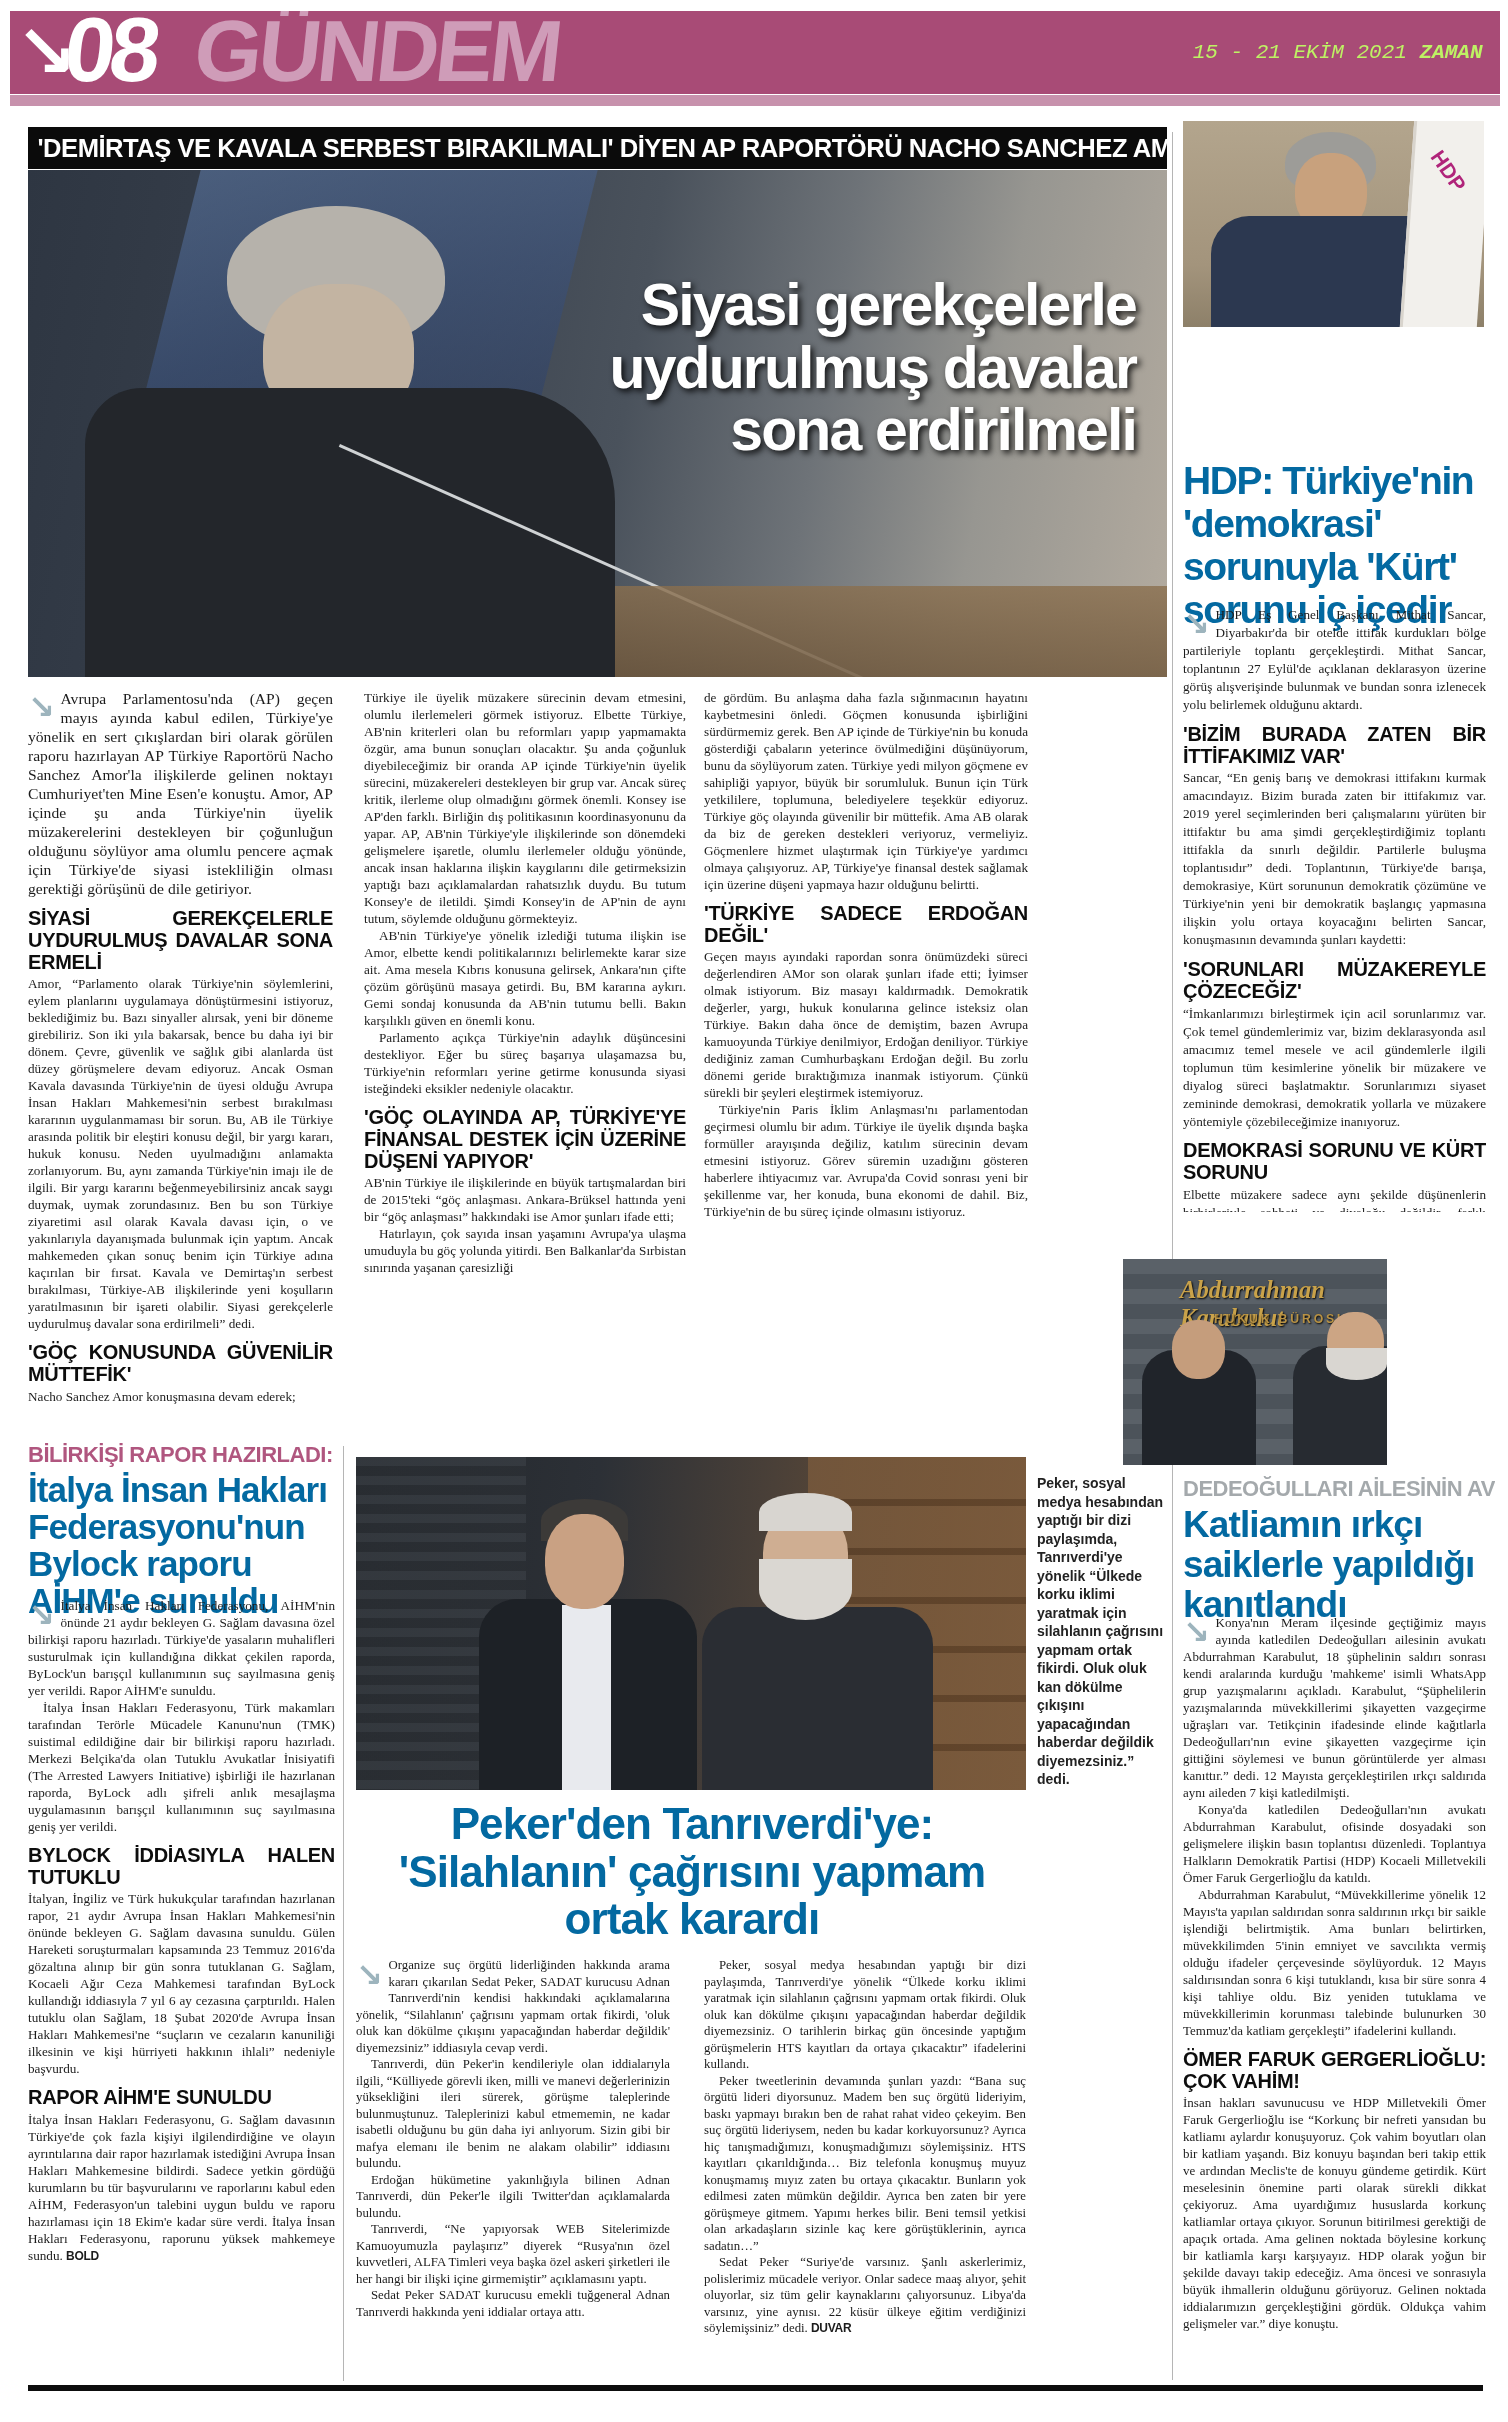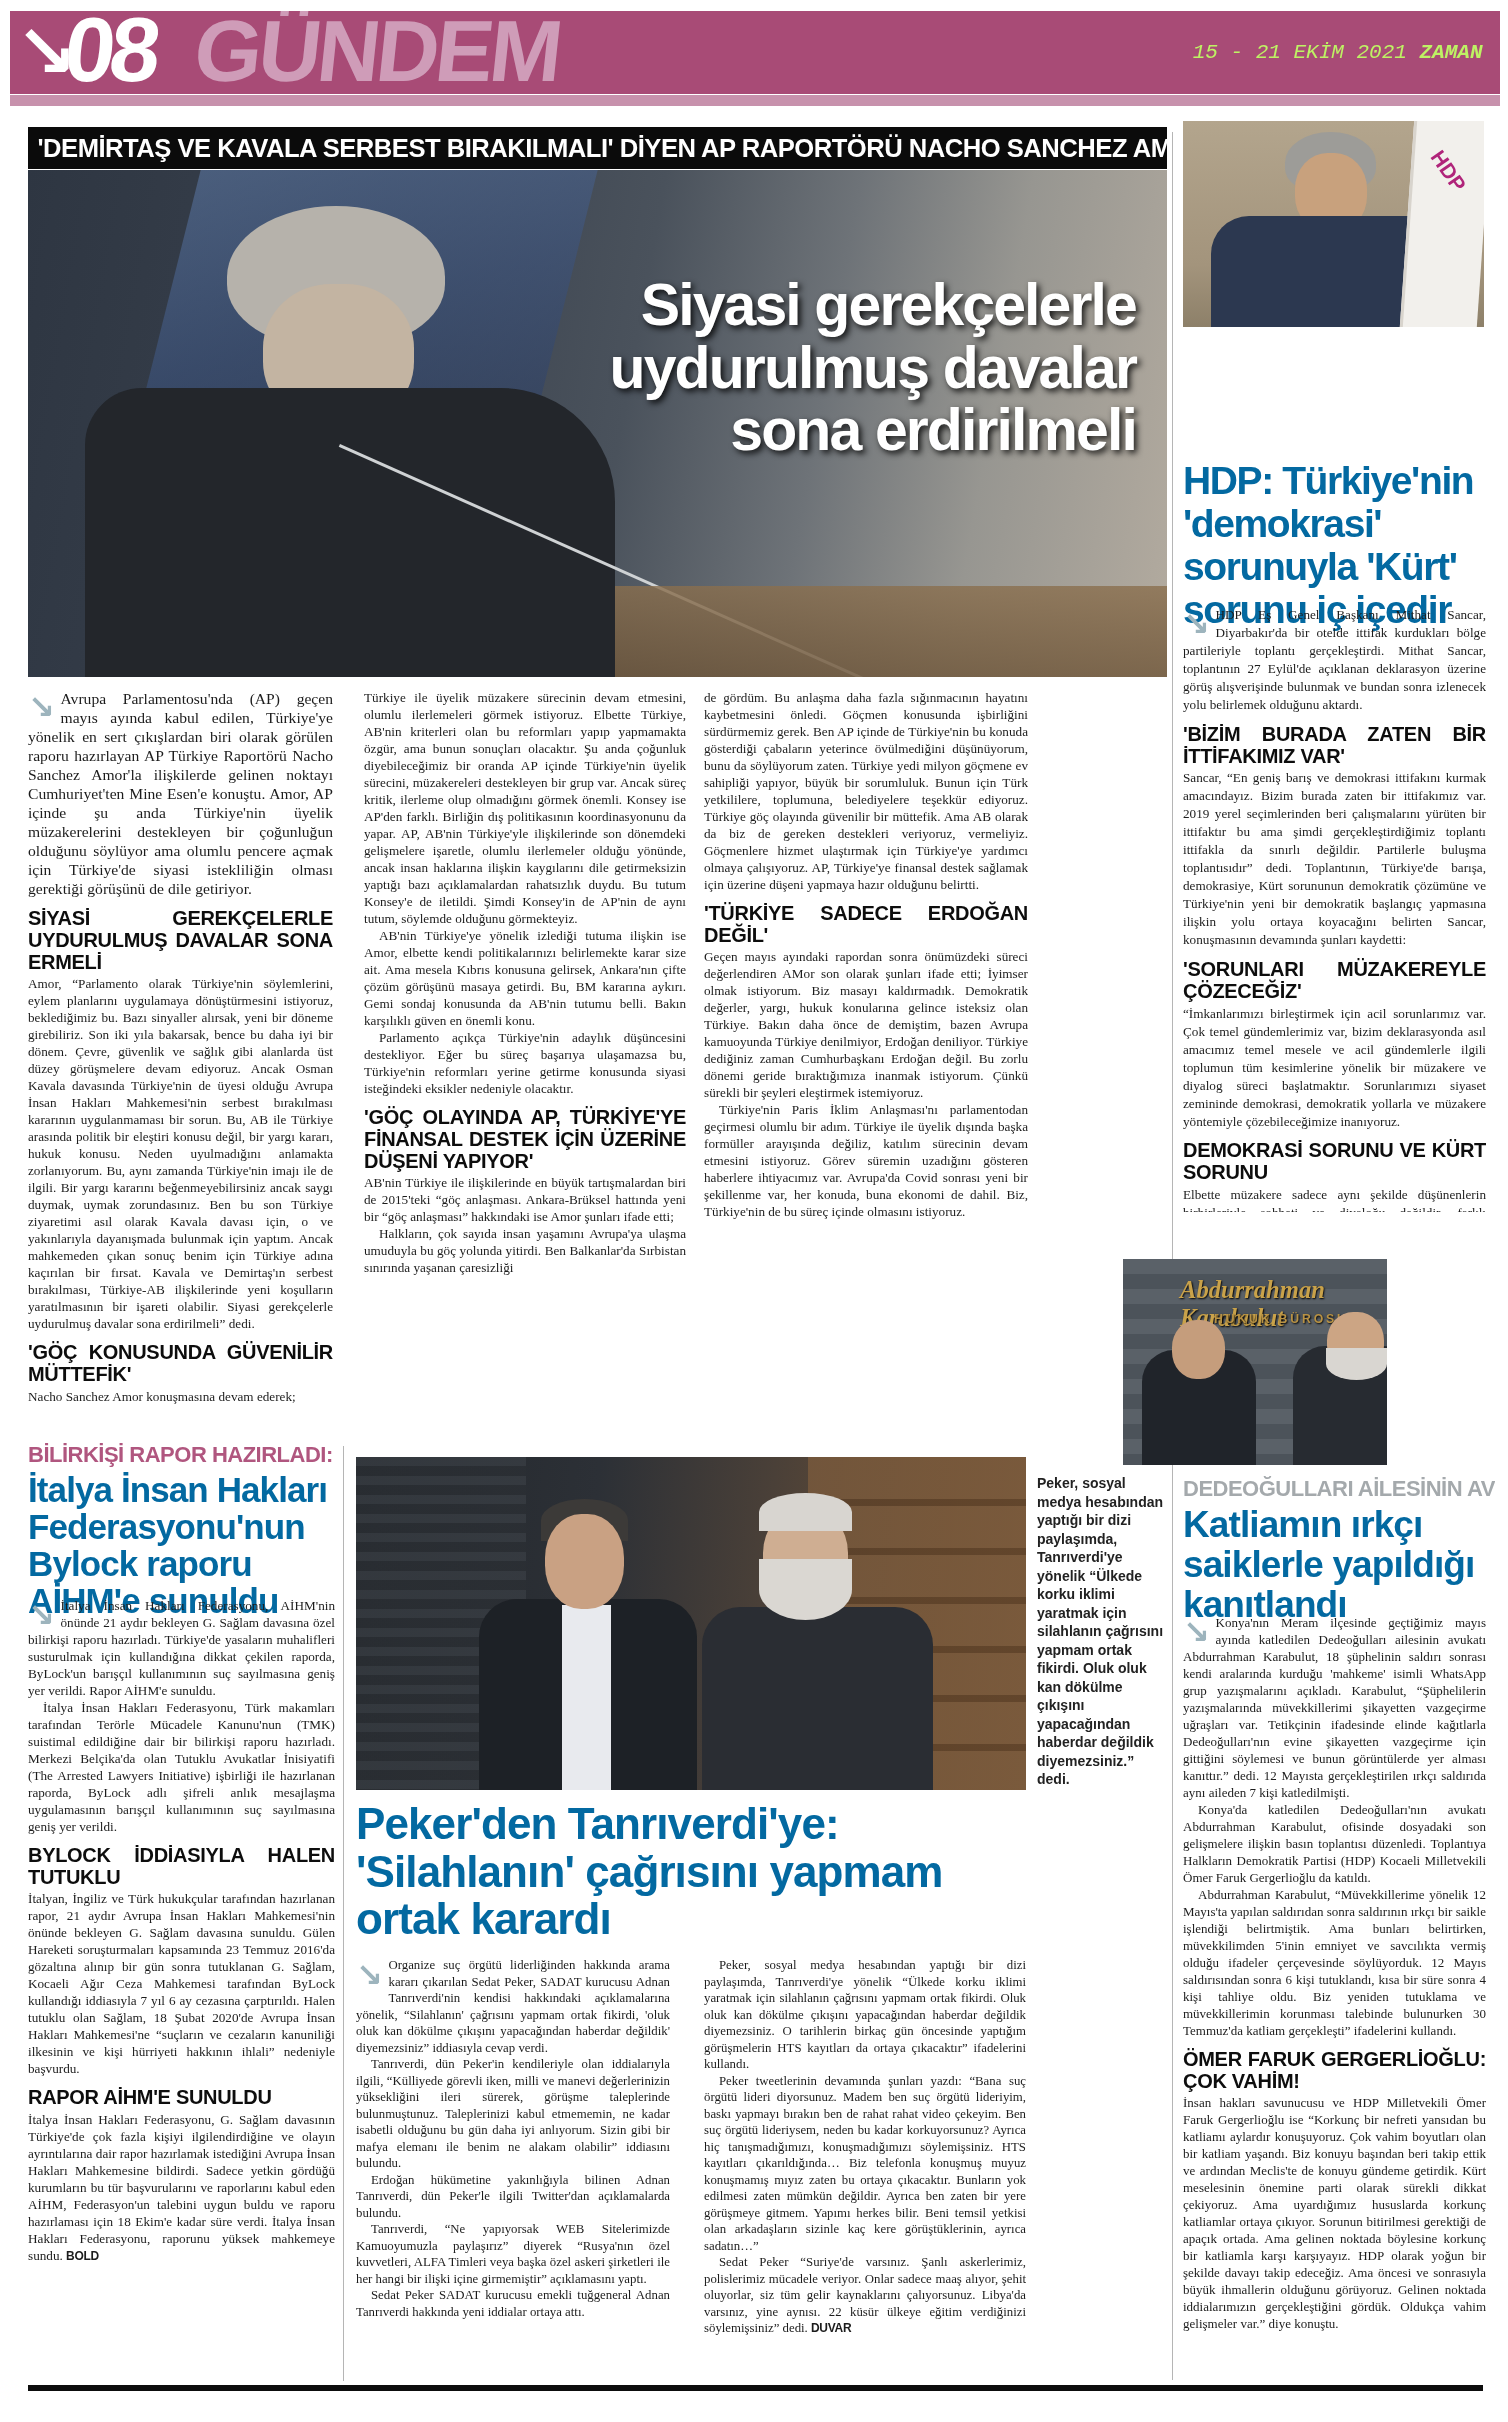--- a/index.html
+++ b/index.html
@@ -64,21 +64,21 @@
   .pk-shelf{position:absolute;right:0;top:0;width:218px;height:333px;background:repeating-linear-gradient(180deg,#7a5a3c 0 42px,#5d4128 42px 49px);opacity:.8;}
   .pk-m1-head{position:absolute;left:189px;top:57px;width:79px;height:95px;background:#c9a183;border-radius:46%;}
   .pk-m1-hair{position:absolute;left:185px;top:42px;width:87px;height:42px;background:#3c3a38;border-radius:50% 50% 0 0;}
   .pk-m1-suit{position:absolute;left:123px;top:142px;width:218px;height:191px;background:#1d2126;border-radius:38px 38px 0 0;}
   .pk-m1-shirt{position:absolute;left:206px;top:148px;width:49px;height:185px;background:#e8eaee;}
   .pk-m2-head{position:absolute;left:407px;top:51px;width:85px;height:98px;background:#cfae92;border-radius:46%;}
   .pk-m2-beard{position:absolute;left:403px;top:102px;width:93px;height:61px;background:#dad7d2;border-radius:0 0 50% 50%;}
   .pk-m2-hair{position:absolute;left:403px;top:36px;width:93px;height:38px;background:#d8d5d0;border-radius:50% 50% 0 0;}
   .pk-m2-suit{position:absolute;left:346px;top:150px;width:231px;height:184px;background:#2a2d33;border-radius:38px 38px 0 0;}
   .peker-caption{left:1037px;top:1474px;width:132px;font-family:"Liberation Sans",sans-serif;font-weight:700;font-size:14px;line-height:18.5px;color:#222;text-align:left;}
-  .peker-headline{left:356px;top:1800px;width:672px;font-size:44px;line-height:1.08;}
+  .peker-headline{left:356px;top:1800px;width:672px;font-size:44px;line-height:1.08;text-align:center;}
   .peker-col{top:1957px;height:424px;font-size:12.8px;line-height:16.5px;}
   
   .dede-photo{left:1123px;top:1259px;width:264px;height:206px;background:repeating-linear-gradient(180deg,#5a6168 0 15px,#4c535a 15px 30px);}
   .dd-gold1{position:absolute;left:57px;top:17px;color:#c9a24a;font-family:"Liberation Serif",serif;font-weight:700;font-size:24.6px;font-style:italic;text-shadow:0.9px 0.9px 1.9px #000;}
   .dd-gold2{position:absolute;left:91px;top:53px;color:#b89244;font-family:"Liberation Sans",sans-serif;font-weight:700;font-size:12.3px;letter-spacing:2.8px;text-shadow:0.9px 0.9px 1.9px #000;}
   .dd-m1{position:absolute;left:19px;top:91px;width:114px;height:115px;background:#20242a;border-radius:32px 32px 0 0;}
   .dd-m1h{position:absolute;left:49px;top:61px;width:53px;height:59px;background:#c59d7c;border-radius:46%;}
   .dd-m2{position:absolute;left:170px;top:87px;width:123px;height:119px;background:#272b31;border-radius:32px 32px 0 0;}
   .dd-m2h{position:absolute;left:204px;top:53px;width:57px;height:62px;background:#ccА584;background:#cca584;border-radius:46%;}
   .dd-m2b{position:absolute;left:203px;top:89px;width:61px;height:32px;background:#d9d6d1;border-radius:0 0 50% 50%;}
@@ -116,21 +116,21 @@
   <div class="subhead">'GÖÇ KONUSUNDA GÜVENİLİR MÜTTEFİK'</div>
   <p>Nacho Sanchez Amor konuşmasına devam ederek;</p>
 </div>
 
 <div class="abs bodycol mcol" style="left:364px;width:322px;">
   <p>Türkiye ile üyelik müzakere sürecinin devam etmesini, olumlu ilerlemeleri görmek istiyoruz. Elbette Türkiye, AB'nin kriterleri olan bu reformları yapıp yapmamakta özgür, ama bunun sonuçları olacaktır. Şu anda çoğunluk diyebileceğimiz bir oranda AP içinde Türkiye'nin üyelik sürecini, müzakereleri destekleyen bir grup var. Ancak süreç kritik, ilerleme olup olmadığını görmek önemli. Konsey ise AP'den farklı. Birliğin dış politikasının koordinasyonunu da yapar. AP, AB'nin Türkiye'yle ilişkilerinde son dönemdeki gelişmelere işaretle, olumlu ilerlemeler olduğu yönünde, ancak insan haklarına ilişkin kaygılarını dile getirmeksizin yaptığı bazı açıklamalardan rahatsızlık duydu. Bu tutum Konsey'e de iletildi. Şimdi Konsey'in de AP'nin de aynı tutum, söylemde olduğunu görmekteyiz.</p>
   <p class="ind">AB'nin Türkiye'ye yönelik izlediği tutuma ilişkin ise Amor, elbette kendi politikalarınızı belirlemekte karar size ait. Ama mesela Kıbrıs konusuna gelirsek, Ankara'nın çifte çözüm görüşünü masaya getirdi. Bu, BM kararına aykırı. Gemi sondaj konusunda da AB'nin tutumu belli. Bakın karşılıklı güven en önemli konu.</p>
   <p class="ind">Parlamento açıkça Türkiye'nin adaylık düşüncesini destekliyor. Eğer bu süreç başarıya ulaşamazsa bu, Türkiye'nin reformları yerine getirme konusunda siyasi isteğindeki eksikler nedeniyle olacaktır.</p>
   <div class="subhead">'GÖÇ OLAYINDA AP, TÜRKİYE'YE FİNANSAL DESTEK İÇİN ÜZERİNE DÜŞENİ YAPIYOR'</div>
   <p>AB'nin Türkiye ile ilişkilerinde en büyük tartışmalardan biri de 2015'teki “göç anlaşması. Ankara-Brüksel hattında yeni bir “göç anlaşması” hakkındaki ise Amor şunları ifade etti;</p>
-  <p class="ind">Halkların, çok sayıda insan yaşamını Avrupa'ya ulaşma umuduyla bu göç yolunda yitirdi. Ben Balkanlar'da Sırbistan sınırında yaşanan çaresizliği</p>
+  <p class="ind">Hatırlayın, çok sayıda insan yaşamını Avrupa'ya ulaşma umuduyla bu göç yolunda yitirdi. Ben Balkanlar'da Sırbistan sınırında yaşanan çaresizliği</p>
 </div>
 
 <div class="abs bodycol mcol" style="left:704px;width:324px;">
   <p>de gördüm. Bu anlaşma daha fazla sığınmacının hayatını kaybetmesini önledi. Göçmen konusunda işbirliğini sürdürmemiz gerek. Ben AP içinde de Türkiye'nin bu konuda gösterdiği çabaların yeterince övülmediğini düşünüyorum, bunu da söylüyorum zaten. Türkiye yedi milyon göçmene ev sahipliği yapıyor, büyük bir sorumluluk. Bunun için Türk yetkililere, toplumuna, belediyelere teşekkür ediyoruz. Türkiye göç olayında güvenilir bir müttefik. Ama AB olarak da biz de gereken destekleri veriyoruz, vermeliyiz. Göçmenlere hizmet ulaştırmak için Türkiye'ye yardımcı olmaya çalışıyoruz. AP, Türkiye'ye finansal destek sağlamak için üzerine düşeni yapmaya hazır olduğunu belirtti.</p>
   <div class="subhead">'TÜRKİYE SADECE ERDOĞAN DEĞİL'</div>
   <p>Geçen mayıs ayındaki rapordan sonra önümüzdeki süreci değerlendiren AMor son olarak şunları ifade etti; İyimser olmak istiyorum. Biz masayı kaldırmadık. Demokratik değerler, yargı, hukuk konularına gelince isteksiz olan Türkiye. Bakın daha önce de demiştim, bazen Avrupa kamuoyunda Türkiye denilmiyor, Erdoğan deniliyor. Türkiye dediğiniz zaman Cumhurbaşkanı Erdoğan değil. Bu zorlu dönemi geride bıraktığımıza inanmak istiyorum. Çünkü sürekli bir şeyleri eleştirmek istemiyoruz.</p>
   <p class="ind">Türkiye'nin Paris İklim Anlaşması'nı parlamentodan geçirmesi olumlu bir adım. Türkiye ile üyelik dışında başka formüller arayışında değiliz, katılım sürecinin devam etmesini istiyoruz. Görev süremin uzadığını gösteren haberlere ihtiyacımız var. Avrupa'da Covid sonrası yeni bir şekillenme var, her konuda, buna ekonomi de dahil. Biz, Türkiye'nin de bu süreç içinde olmasını istiyoruz.</p>
 </div>
 
 <div class="abs vrule" style="left:1172px;top:132px;height:2248px;"></div>

